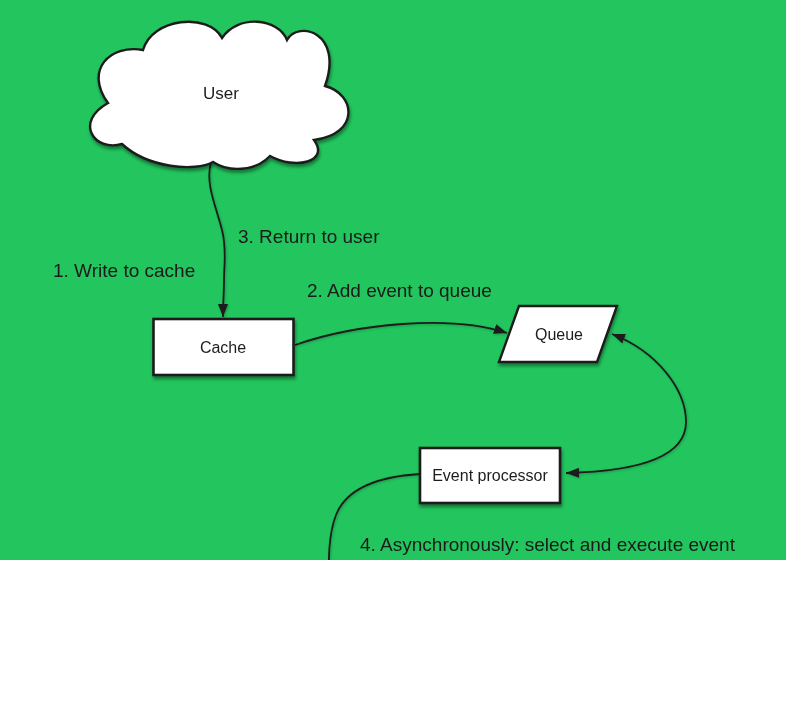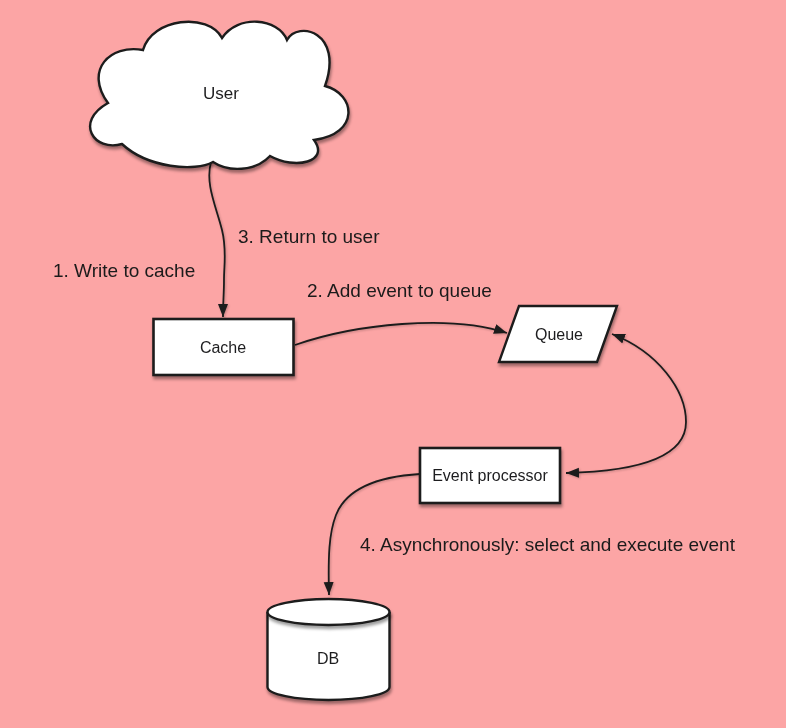--- a/index.html
+++ b/index.html
@@ -3,22 +3,22 @@
 <meta charset="utf-8">
 <style>
   html, body {
     margin: 0;
     padding: 0;
     background: #ffffff;
   }
   .canvas {
     position: relative;
     width: 786px;
-    height: 728px;
-    background: #fca5a5;
+    height: 560px;
+    background: #22c55e;
     overflow: hidden;
     font-family: "Liberation Sans", sans-serif;
   }
   svg { display: block; }
   .shape {
     fill: #ffffff;
     stroke: #1c1c1c;
     filter: drop-shadow(1.5px 3px 1.5px rgba(0,0,0,0.38));
   }
   .shape-thick { stroke-width: 2.6; }

